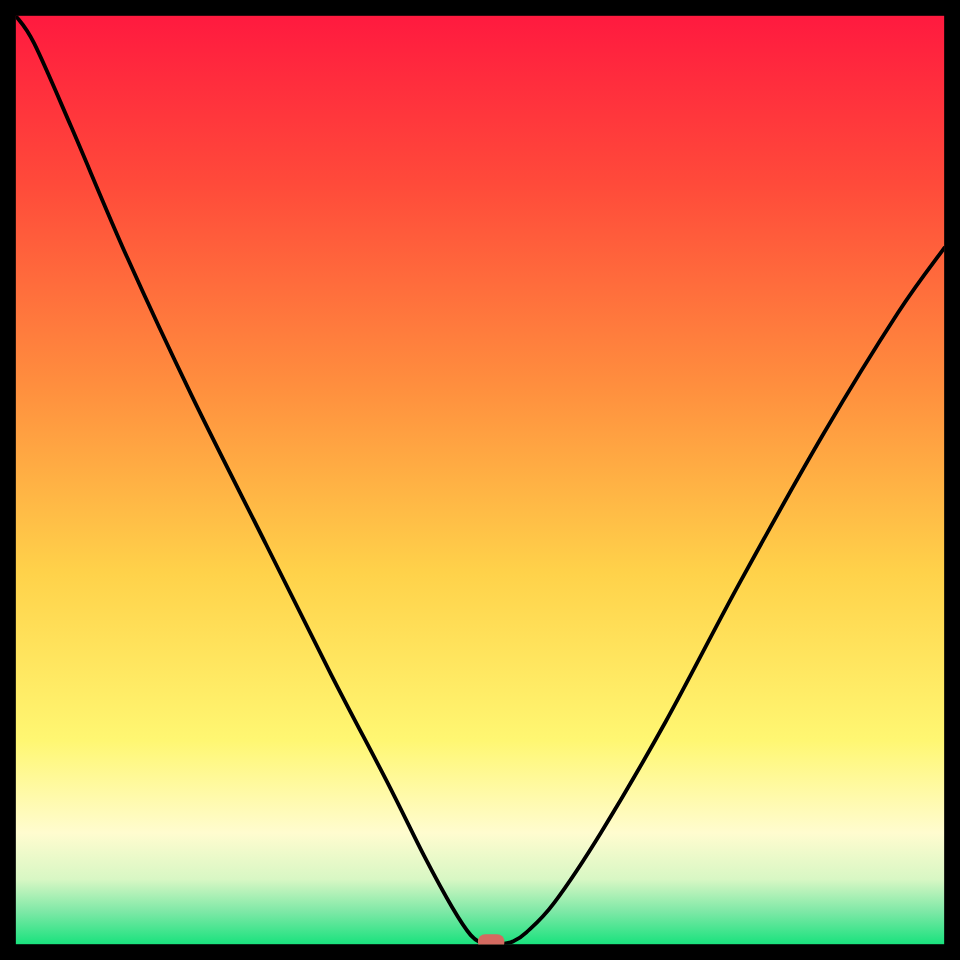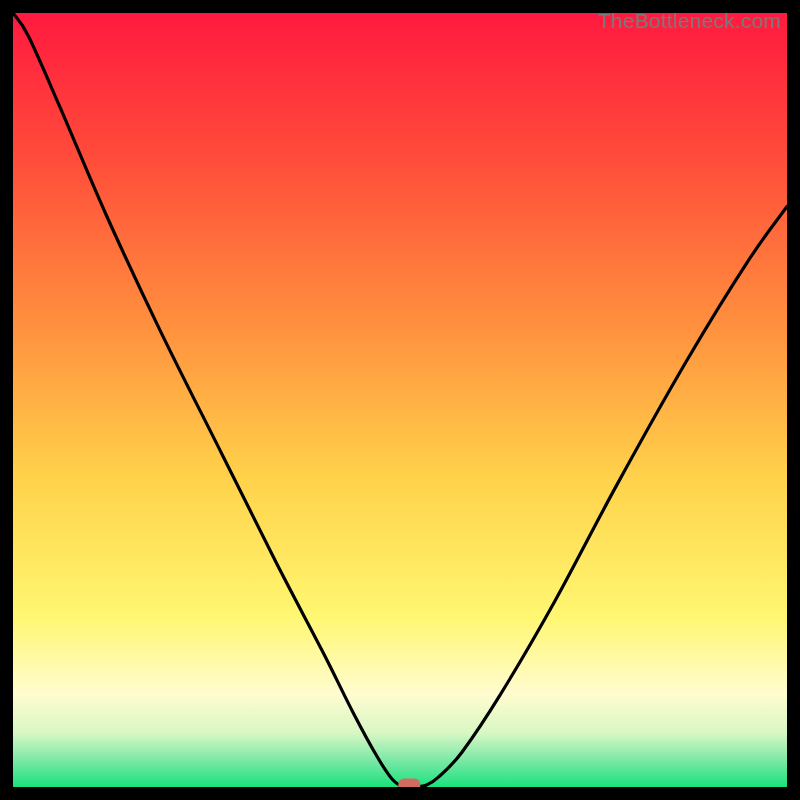--- a/index.html
+++ b/index.html
@@ -30,21 +30,20 @@
     user-select: none;
   }
   svg {
     display: block;
   }
 </style>
 </head>
 <body>
 
 <div class="frame">
-  <div class="watermark">TheBottleneck.com</div>
   <svg id="chart-svg" width="774" height="774" viewBox="0 0 774 774">
     <defs>
       <linearGradient id="bg-grad" x1="0" y1="0" x2="0" y2="1">
           <stop offset="0%" stop-color="#ff1a3f"></stop>
           <stop offset="18%" stop-color="#ff4a3a"></stop>
           <stop offset="40%" stop-color="#ff8f3e"></stop>
           <stop offset="60%" stop-color="#ffd24a"></stop>
           <stop offset="78%" stop-color="#fff772"></stop>
           <stop offset="88%" stop-color="#fffccf"></stop>
           <stop offset="93%" stop-color="#d8f7c4"></stop>

